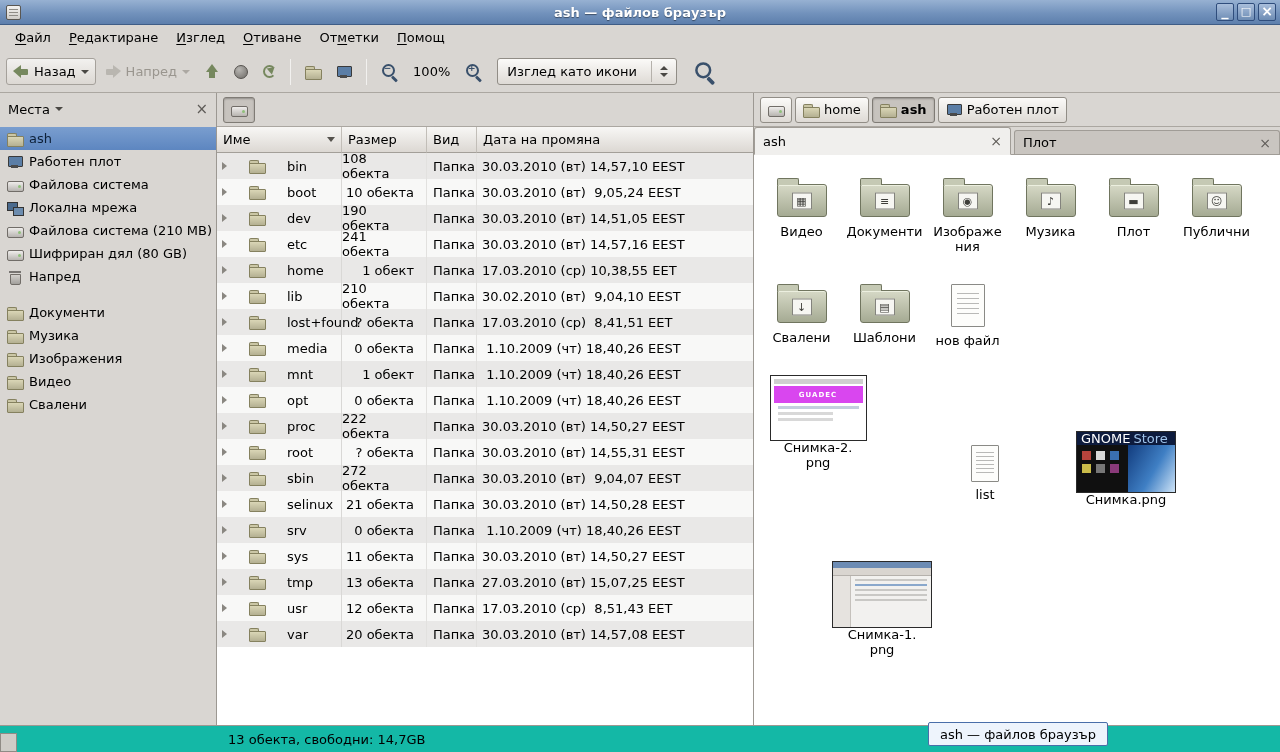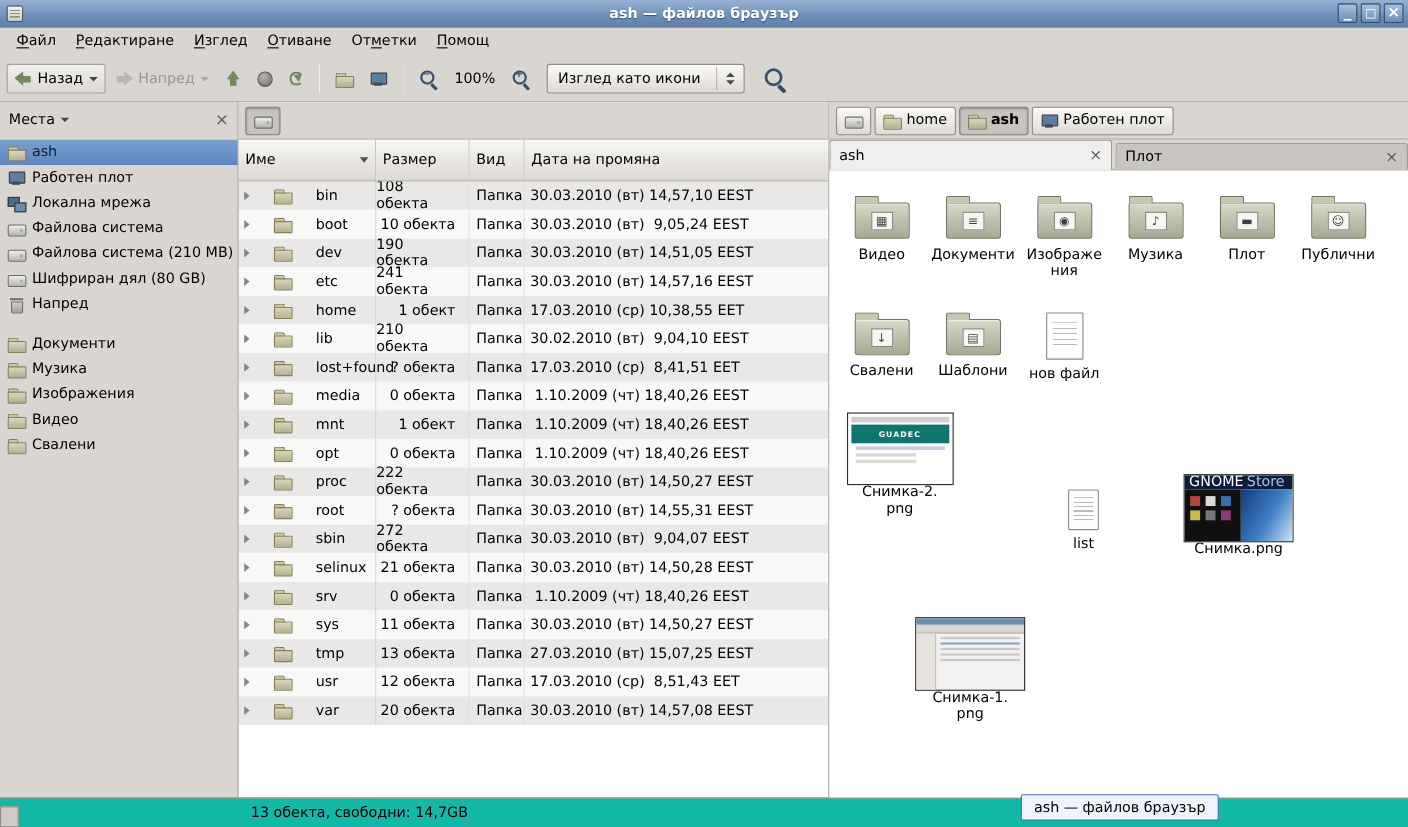--- a/index.html
+++ b/index.html
@@ -82,21 +82,21 @@
   .places { padding-top:2px; }
   .place-item { height:23px; display:flex; align-items:center; gap:6px; padding-left:7px; }
   .place-item.selected { background:linear-gradient(#7a9ecf,#5d86c0); color:#0d2038; }
   .place-item.group-start { margin-top:13px; }
 
   .middle { width:537px; border-right:1px solid #9c9892; display:flex; flex-direction:column; background:#fff; }
   .pane-top { height:34px; background:#d9d6d2; border-bottom:1px solid #aba7a1; display:flex; align-items:center; padding:0 6px; gap:3px; }
   .crumb { display:inline-flex; align-items:center; gap:5px; height:26px; padding:0 7px; }
   .crumb b { font-weight:bold; }
 
-  .list-header { display:flex; height:38px; }
+  .list-header { display:flex; height:26px; }
   .hc { display:flex; align-items:center; padding:0 6px; border-right:1px solid #c2beb8; border-bottom:1px solid #a39f99;
     background:linear-gradient(#f8f7f5,#dcd8d3); }
   .hc.c-name { width:125px; }
   .hc.c-size { width:85px; }
   .hc.c-type { width:50px; }
   .hc.c-date { flex:1; border-right:none; }
   .sort-arrow { margin-left:auto; width:0; height:0; border-left:4px solid transparent; border-right:4px solid transparent; border-top:5px solid #55524d; }
   .rows { flex:1; overflow:hidden; }
   .lrow { display:flex; height:26px; align-items:center; }
   .lrow:nth-child(odd) { background:#e9e8e7; }
@@ -133,21 +133,21 @@
   .glabel { text-align:center; line-height:1.12; overflow-wrap:anywhere; max-width:76px; }
 
   .thumb-item { position:absolute; display:flex; flex-direction:column; align-items:center; }
   .t-snimka2 { left:8px;  top:220px; width:112px; }
   .t-list    { left:198px; top:290px; width:66px;  }
   .t-snimka  { left:316px; top:276px; width:112px; }
   .t-snimka1 { left:72px;  top:406px; width:112px; }
   .thumb { position:relative; border:1px solid #2a2a2a; background:#fff; overflow:hidden; flex:none; }
   .th2 { width:97px; height:66px; padding:3px; }
   .th2 .bar { height:5px; background:#cfcfcf; margin-bottom:2px; }
-  .th2 .banner { height:17px; background:#0f766e; color:#fff; font-size:7px; font-weight:bold; display:flex; align-items:center; justify-content:center; letter-spacing:1px; }
+  .th2 .banner { height:17px; background:#d946ef; color:#fff; font-size:7px; font-weight:bold; display:flex; align-items:center; justify-content:center; letter-spacing:1px; }
   .th2 .line { height:3px; background:#c3cede; margin:3px 4px 0; }
   .th2 .line.short { margin-right:30px; background:#d8d8d8; }
   .thS { width:100px; height:62px; display:flex; flex-direction:column; }
   .thS .band { height:13px; background:#0d1b3d; color:#fff; font-size:13px; display:flex; align-items:center; gap:3px; padding-left:4px; }
   .thS .band .store { color:#9fc3ea; }
   .thS .body { flex:1; display:flex; }
   .thS .dark { width:52%; background:#101010; position:relative; }
   .thS .dark::after { content:""; position:absolute; left:5px; top:6px; width:9px; height:9px; background:#b5443c;
     box-shadow:14px 0 0 #d8d8d8, 28px 0 0 #3a6fb0, 0 13px 0 #cabc4a, 14px 13px 0 #777, 28px 13px 0 #8a3a7a; }
   .thS .swirl { flex:1; background:linear-gradient(120deg,#123c7e 0%, #3f7fc4 55%, #cfe4f7 100%); }
@@ -272,27 +272,27 @@
             <span class="ic folder"></span>
             <span>ash</span>
           </div>
 
           <div class="place-item">
             <span class="ic desktop"></span>
             <span>Работен плот</span>
           </div>
 
           <div class="place-item">
+            <span class="ic drive"></span>
+            <span>Файлова система</span>
+          </div>
+
+          <div class="place-item">
             <span class="ic network"></span>
             <span>Локална мрежа</span>
-          </div>
-
-          <div class="place-item">
-            <span class="ic drive"></span>
-            <span>Файлова система</span>
           </div>
 
           <div class="place-item">
             <span class="ic drive"></span>
             <span>Файлова система (210 MB)</span>
           </div>
 
           <div class="place-item">
             <span class="ic drive"></span>
             <span>Шифриран дял (80 GB)</span>

